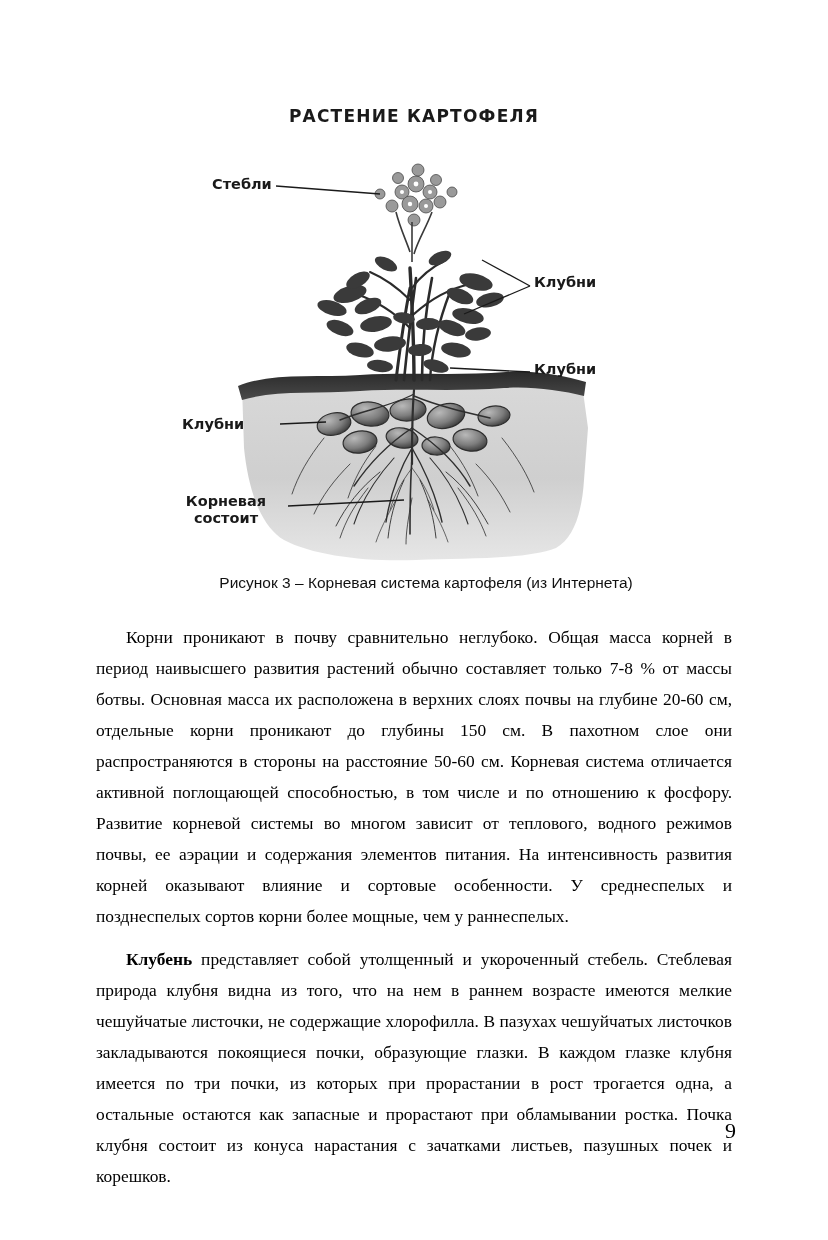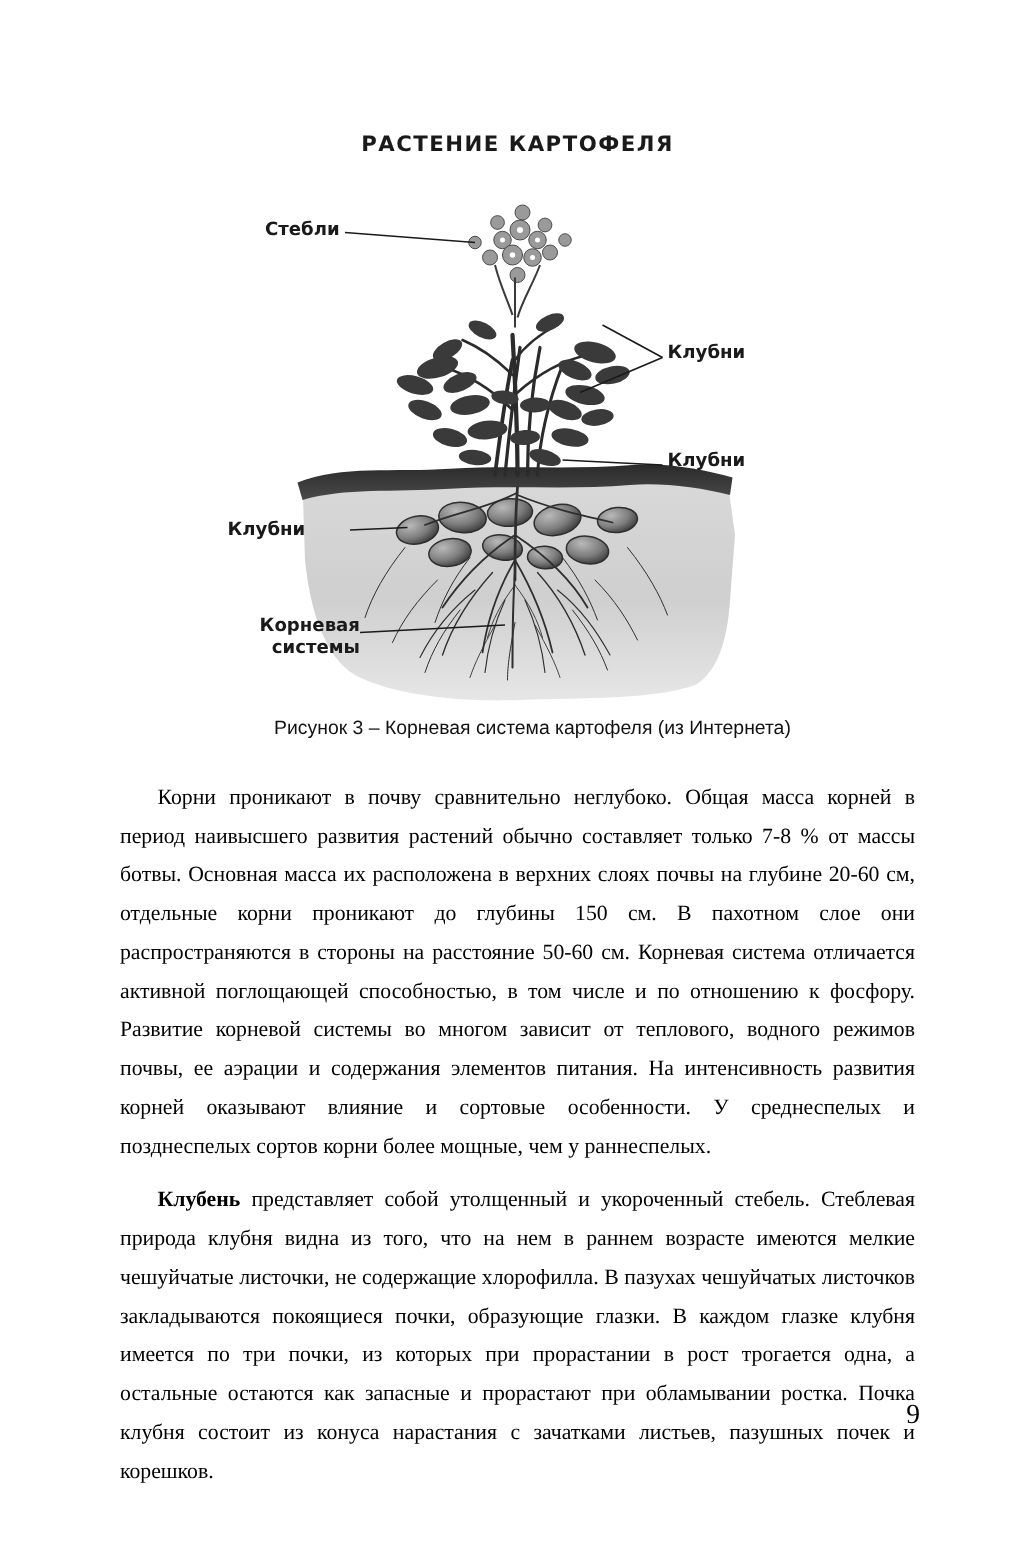--- a/index.html
+++ b/index.html
@@ -61,21 +61,21 @@
     white-space: nowrap;
     line-height: 1.15;
   }
   .label.right { text-align: left; }
   .label.left  { text-align: right; }
 
   .lbl-flowers { left: 48px;  top: 48px; }
   .lbl-leaves  { left: 370px; top: 146px; }
   .lbl-stems   { left: 370px; top: 233px; }
   .lbl-tubers  { left: 18px;  top: 288px; }
-  .lbl-roots   { left: 0px;   top: 365px; width: 124px; text-align: right; }
+  .lbl-roots   { left: 0px;   top: 365px; width: 124px; text-align: center; }
 
   
   .caption {
     position: absolute;
     left: 0;
     top: 574px;
     width: 828px;
     text-align: center;
     font-family: "Liberation Sans", sans-serif;
     font-size: 15.5px;
@@ -264,21 +264,21 @@
           <path d="M124,378 L240,372"></path>
         </g>
       </svg>
 
       <div class="label left lbl-flowers">Стебли</div>
       <div class="label right lbl-leaves">Клубни</div>
       <div class="label right lbl-stems">Клубни</div>
       <div class="label left lbl-tubers">Клубни</div>
       <div class="label lbl-roots">
         <span>Корневая</span><br>
-        <span>системы</span>
+        <span>состоит</span>
       </div>
     </div>
   </div>
 
   <div class="caption">Рисунок  3 – Корневая система картофеля (из Интернета)</div>
 
   <div class="body-text">
     <p>Корни проникают в почву сравнительно неглубоко. Общая масса корней в период наивысшего развития растений обычно составляет только 7-8 % от массы ботвы. Основная масса их расположена в верхних слоях почвы на глубине 20-60 см, отдельные корни проникают до глубины 150 см. В пахотном слое они распространяются в стороны на расстояние 50-60 см. Корневая система отличается активной поглощающей способностью, в том числе и по отношению к фосфору. Развитие корневой системы во многом зависит от теплового, водного режимов почвы, ее аэрации и содержания элементов питания. На интенсивность развития корней  оказывают влияние и сортовые особенности. У среднеспелых и позднеспелых сортов корни более мощные, чем у  раннеспелых.</p>
     <p><b>Клубень</b><span> представляет собой утолщенный и укороченный  стебель. Стеблевая природа клубня видна из того, что на нем в раннем возрасте имеются мелкие чешуйчатые листочки, не содержащие хлорофилла. В пазухах чешуйчатых листочков закладываются покоящиеся почки, образующие глазки. В каждом глазке клубня имеется по три почки, из которых при прорастании в рост трогается одна, а остальные остаются как запасные и прорастают при обламывании ростка. Почка клубня состоит из конуса нарастания с зачатками листьев, пазушных почек и корешков.</span></p>
   </div>

